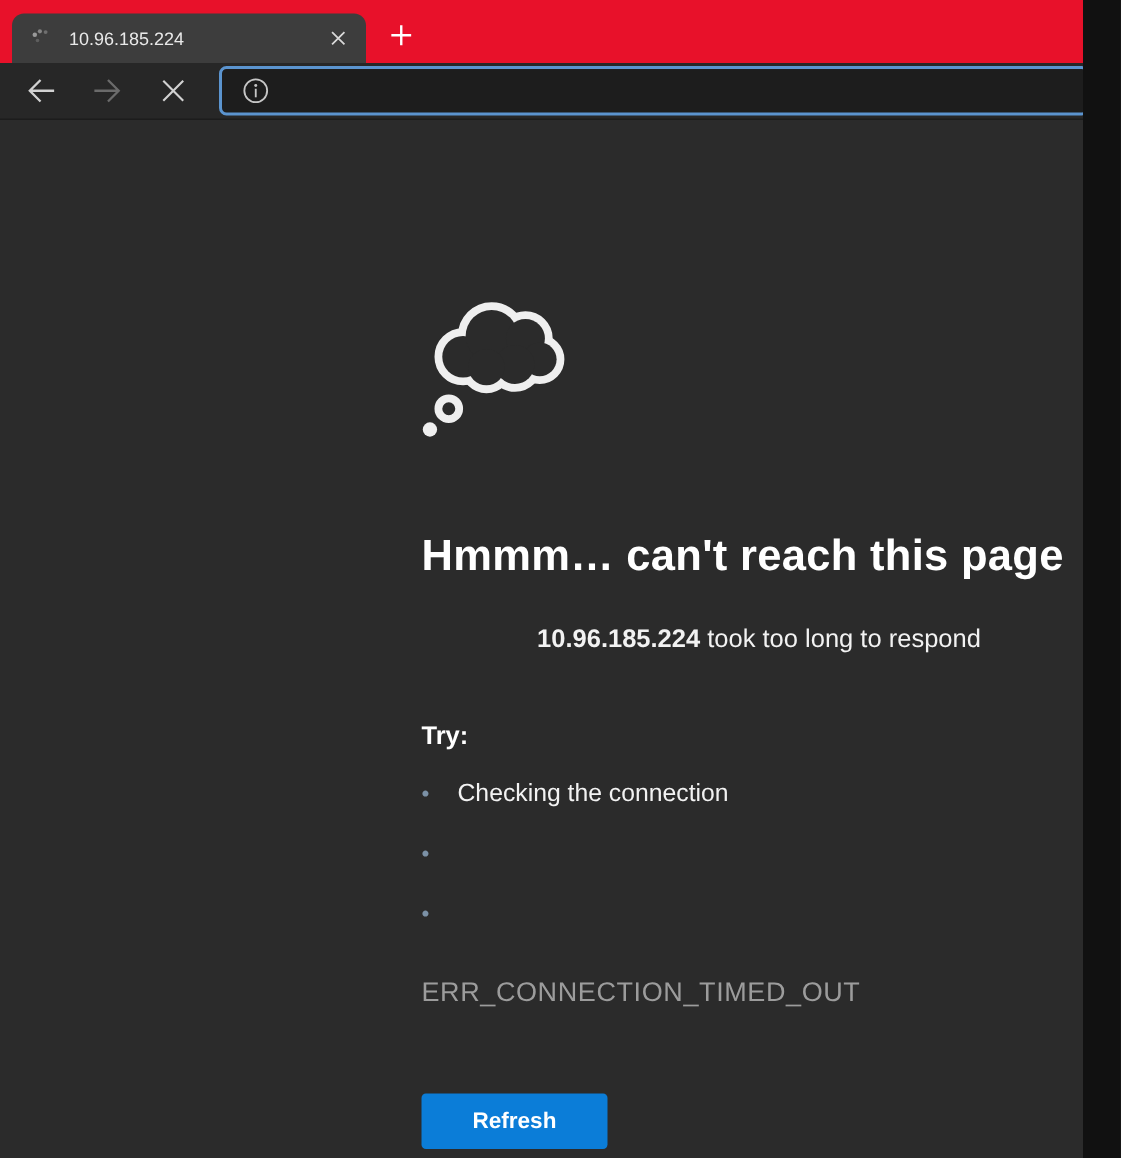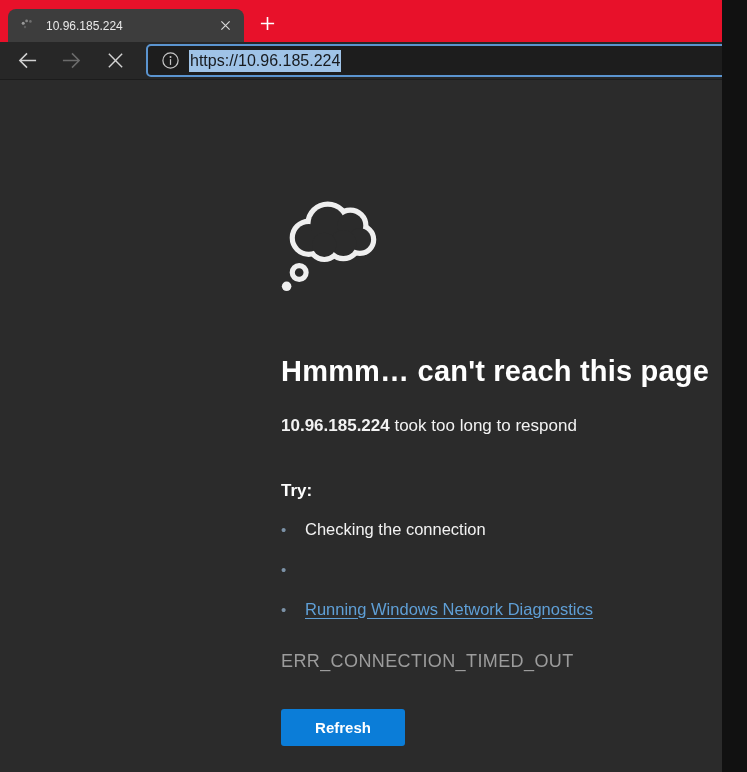--- a/index.html
+++ b/index.html
@@ -47,31 +47,31 @@
     white-space:nowrap;
   }
   
   .page { position:relative; height:692px; background:#2b2b2b;padding-left:23px; }
   .content { position:absolute; left:281px; top:118px; width:450px; color:#f2f2f2; }
   .cloud-illustration { display:block; }
   .error-title {
     margin-top:60px; font-size:29px; font-weight:bold; color:#ffffff;
     letter-spacing:0.2px;
   }
-  .error-sub { margin-top:28px; font-size:17px; color:#f2f2f2; }
+  .error-sub { margin-top:28px; font-size:17px; color:#f2f2f2;text-align:center; }
   .error-sub strong { font-weight:bold; }
   .try-heading { margin-top:45px; font-size:17px; font-weight:bold; color:#ffffff; }
   ul.suggestions { list-style:none; margin-top:8px; }
   ul.suggestions li { height:40px; display:flex; align-items:center; font-size:16.5px; }
   .bullet { color:#7b91a6; width:24px; font-size:15px; }
   .try-link { color:#5f9fd6; text-decoration:underline; text-underline-offset:3px; cursor:pointer; }
   .plain-suggestion { color:#f2f2f2; }
   .error-code { margin-top:22px; font-size:18px; letter-spacing:0.4px; color:#9c9c9c; }
   .refresh-btn {
-    margin-top:37px; width:124px; height:37px;
+    margin-top:57px; width:124px; height:37px;
     background:#0b7dd8; color:#ffffff; border:none; border-radius:3px;
     font-family:inherit; font-size:15px; font-weight:bold; cursor:pointer;
     display:flex; align-items:center; justify-content:center;
   }
 </style>
 </head>
 <body>
 
 <div class="window">
 
@@ -127,21 +127,20 @@
     <div class="omnibox">
       <button class="info-btn">
         <span style="display:flex;">
           <svg width="19" height="19" viewBox="0 0 20 20">
             <circle cx="10" cy="10" r="8" stroke="#c6c6c6" stroke-width="1.3" fill="none"></circle>
             <circle cx="10" cy="6.3" r="1.05" fill="#c6c6c6"></circle>
             <rect x="9.35" y="8.6" width="1.3" height="6" fill="#c6c6c6"></rect>
           </svg>
         </span>
       </button>
-      <span class="url-text">https://10.96.185.224</span>
     </div>
   </div>
 
   <div class="page">
     <div class="content">
 
       <span>
         <svg class="cloud-illustration" width="97" height="97" viewBox="0 0 112 112">
           <g stroke="#efefef" stroke-width="12" fill="none">
             <circle cx="32" cy="46" r="16"></circle>
@@ -173,21 +172,20 @@
       <ul class="suggestions">
         <li>
           <span class="bullet">•</span>
           <span class="plain-suggestion">Checking the connection</span>
         </li>
         <li>
           <span class="bullet">•</span>
         </li>
         <li>
           <span class="bullet">•</span>
-          <a class="try-link">Running Windows Network Diagnostics</a>
         </li>
       </ul>
 
       <div class="error-code">ERR_CONNECTION_TIMED_OUT</div>
 
       <button class="refresh-btn">Refresh</button>
 
     </div>
   </div>
 </div>

